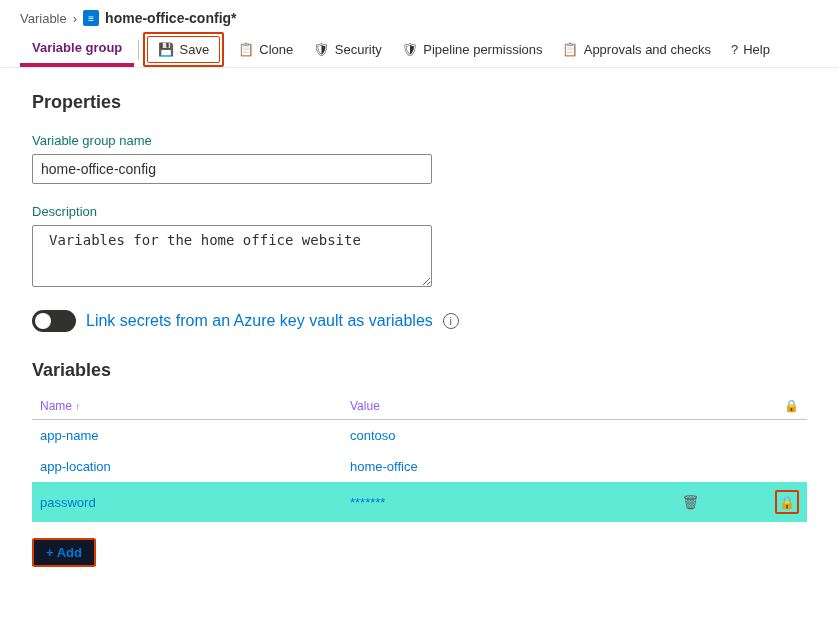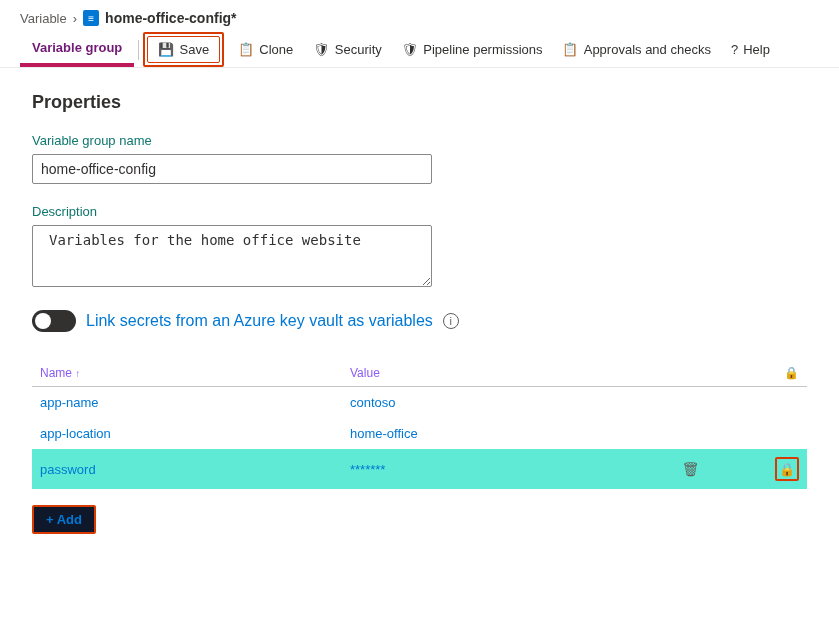--- a/index.html
+++ b/index.html
@@ -344,20 +344,21 @@
     <div class="toggle-row">
       <div class="toggle">
         <div class="toggle-knob"></div>
       </div>
       <span class="toggle-label">Link secrets from an Azure key vault as variables</span>
       <span class="info-icon">i</span>
     </div>
   </div>
 
   <div class="variables-section">
+    <div class="section-title">Variables</div>
 
     <table class="var-table">
       <thead>
         <tr>
           <th>
             <span>Name</span>
             <span class="sort-arrow">↑</span>
           </th>
           <th>Value</th>
           <th></th>

